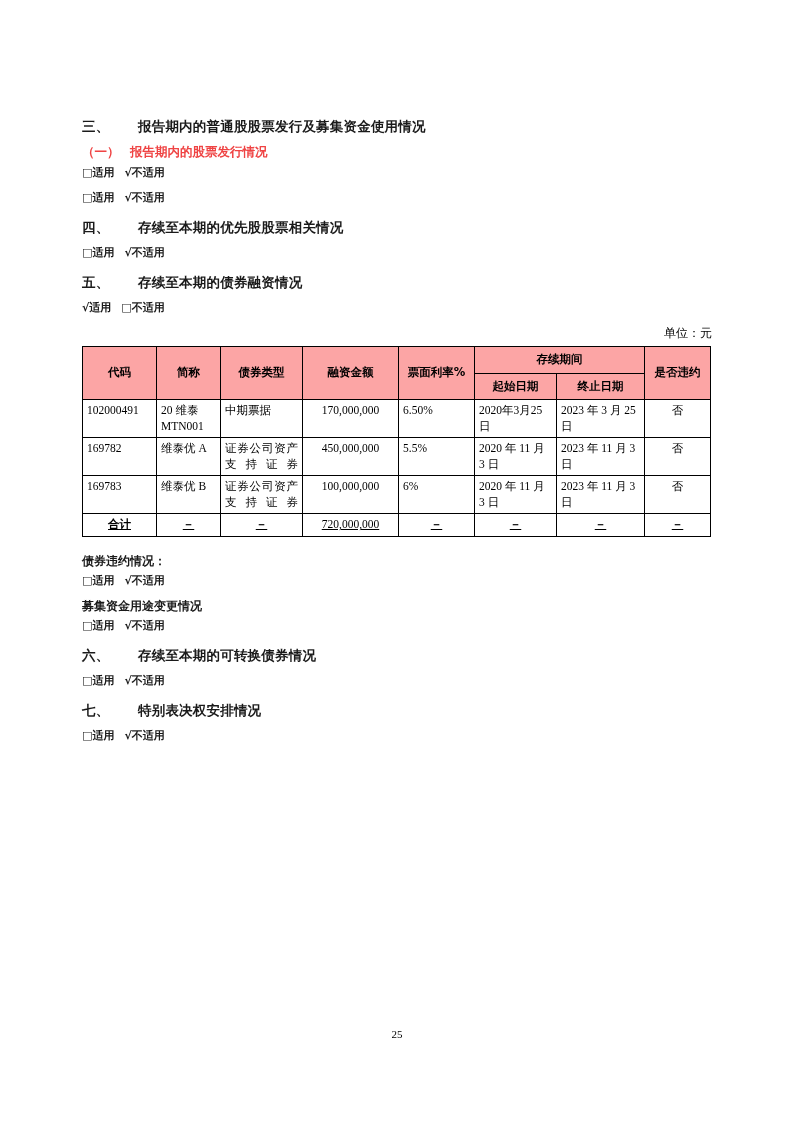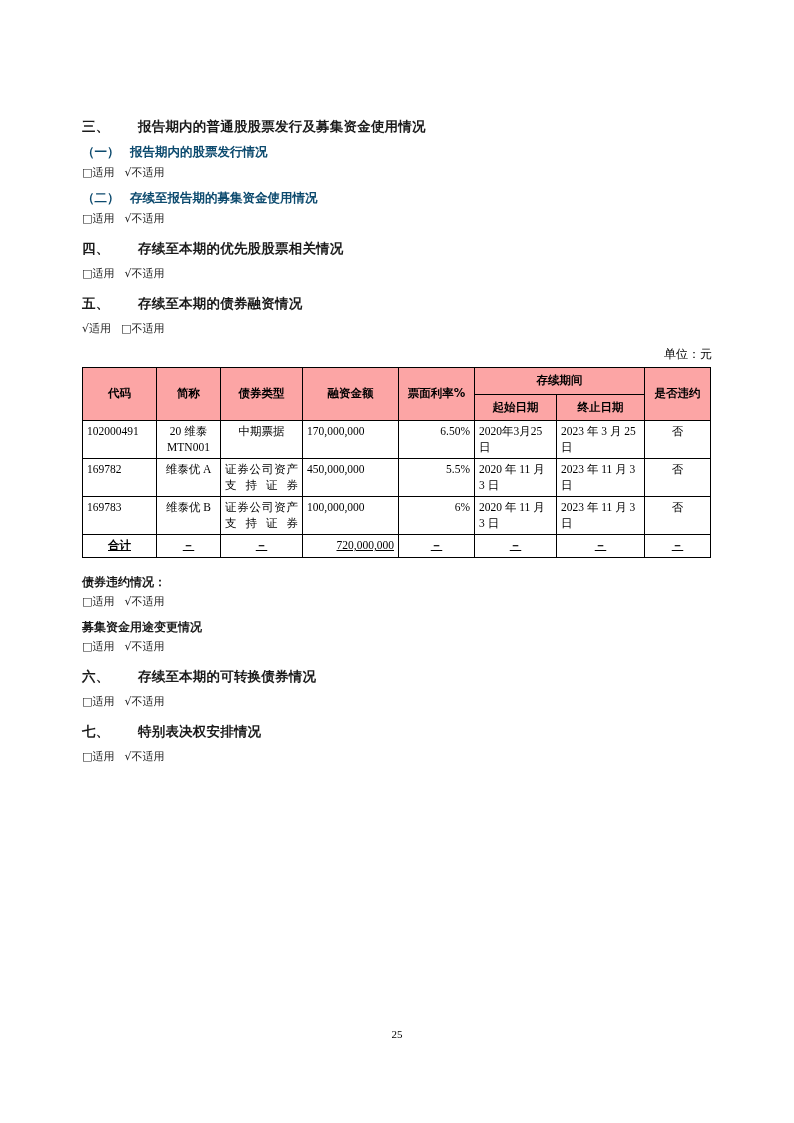--- a/index.html
+++ b/index.html
@@ -30,32 +30,33 @@
     letter-spacing: 0.2px;
   }
   .h-section .num {
     display: inline-block;
     min-width: 56px;
   }
   .h-sub {
     font-family: "DejaVu Sans", "Liberation Sans", sans-serif;
     font-weight: bold;
     font-size: 12.5px;
-    color: #0c4a6e;
+    color: #ef4444;
     margin: 0 0 4px 0;
   }
   .h-sub .num {
     display: inline-block;
     min-width: 48px;
   }
   .applic {
     font-size: 12px;
     color: #1a1a1a;
     margin: 0 0 10px 0;
     font-family: "Liberation Serif", serif;
+    font-weight: bold;
   }
   .applic .box {
     font-family: "DejaVu Sans", sans-serif;
     font-size: 11px;
   }
   .applic .opt {
     margin-right: 10px;
   }
   .gap-l { margin-bottom: 14px; }
 
@@ -80,33 +81,33 @@
   table.bond thead th {
     background: #fca5a5;
     text-align: center;
     vertical-align: middle;
     font-weight: bold;
     font-family: "DejaVu Sans", "Liberation Sans", sans-serif;
     font-size: 11.5px;
     padding: 5px 3px;
   }
   td.c-code { text-align: left; }
-  td.c-abbr { text-align: center; }
+  td.c-abbr { text-align: left; }
   td.c-type { text-align: justify; text-align-last: justify; }
-  td.c-amt  { text-align: left; }
-  td.c-rate { text-align: right; }
+  td.c-amt  { text-align: center; }
+  td.c-rate { }
   td.c-date { text-align: left; }
   td.c-def  { text-align: center; }
   tr.total td {
     text-align: center;
     font-weight: bold;
     font-family: "DejaVu Sans", "Liberation Sans", sans-serif;
     text-decoration: underline;
   }
-  tr.total td.c-amt { text-align: right; font-weight: normal; font-family: "Liberation Serif", serif;}
+  tr.total td.c-amt { text-align: center; font-weight: normal; font-family: "Liberation Serif", serif;}
   .note-label {
     font-family: Liberation Serif, serif;
     font-weight: bold;
     font-size: 12px;
     color: #1a1a1a;
     margin: 0 0 3px 0;
   }
   .after-table { margin-top: 16px; }
   .pagenum {
     position: absolute;
@@ -127,23 +128,20 @@
     <span class="num">三、</span><span>报告期内的普通股股票发行及募集资金使用情况</span>
   </div>
 
   <div class="h-sub">
     <span class="num">（一）</span><span>报告期内的股票发行情况</span>
   </div>
   <div class="applic">
     <span class="opt box">□适用</span><span class="box">√不适用</span>
   </div>
 
-  <div class="h-sub">
-    <span class="num">（二）</span><span>存续至报告期的募集资金使用情况</span>
-  </div>
   <div class="applic gap-l">
     <span class="opt box">□适用</span><span class="box">√不适用</span>
   </div>
 
   <div class="h-section">
     <span class="num">四、</span><span>存续至本期的优先股股票相关情况</span>
   </div>
   <div class="applic gap-l">
     <span class="opt box">□适用</span><span class="box">√不适用</span>
   </div>

